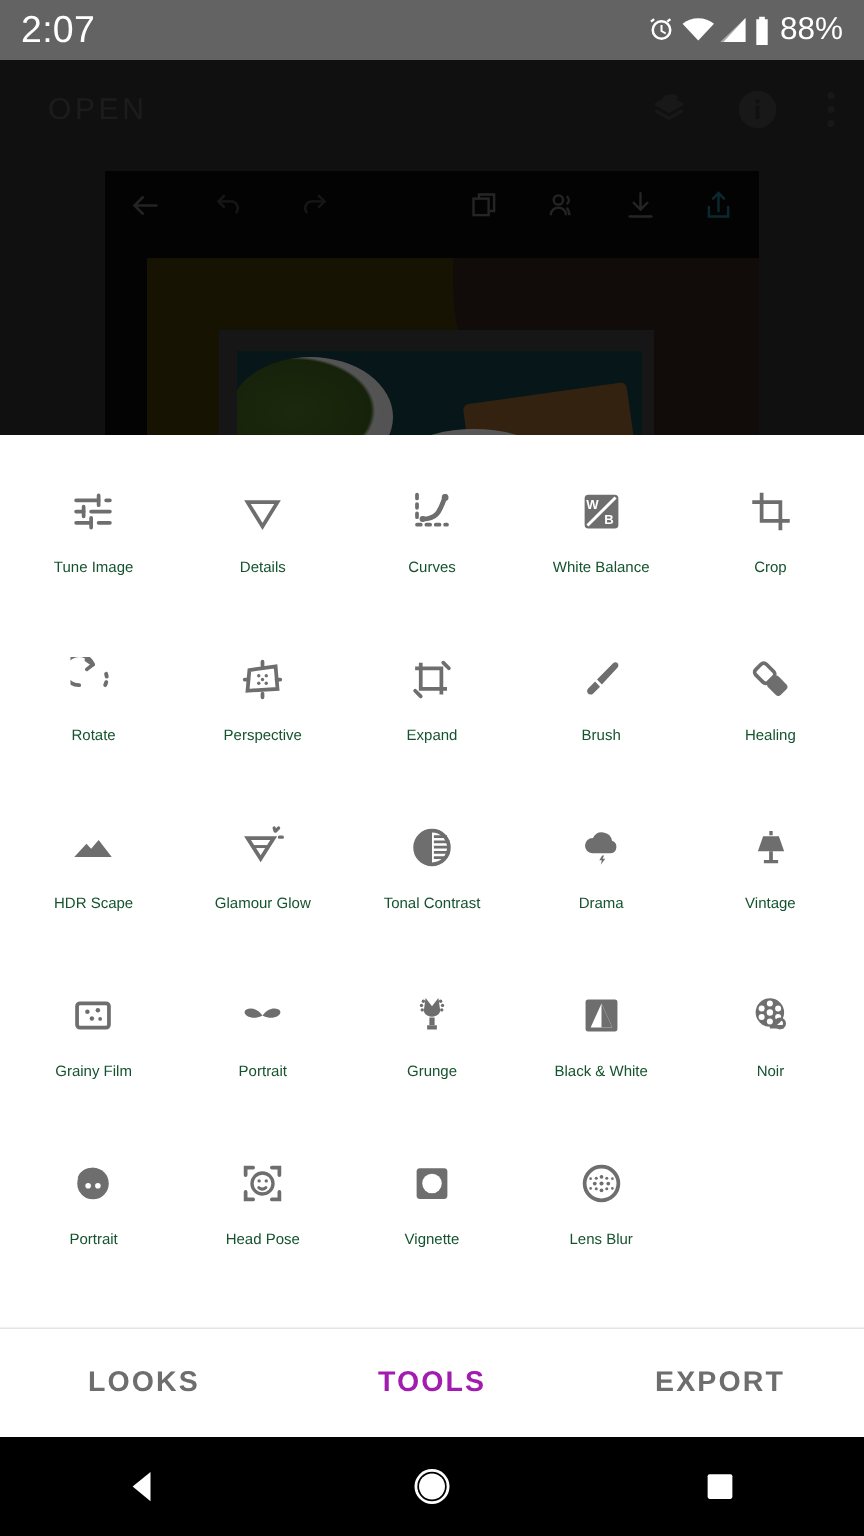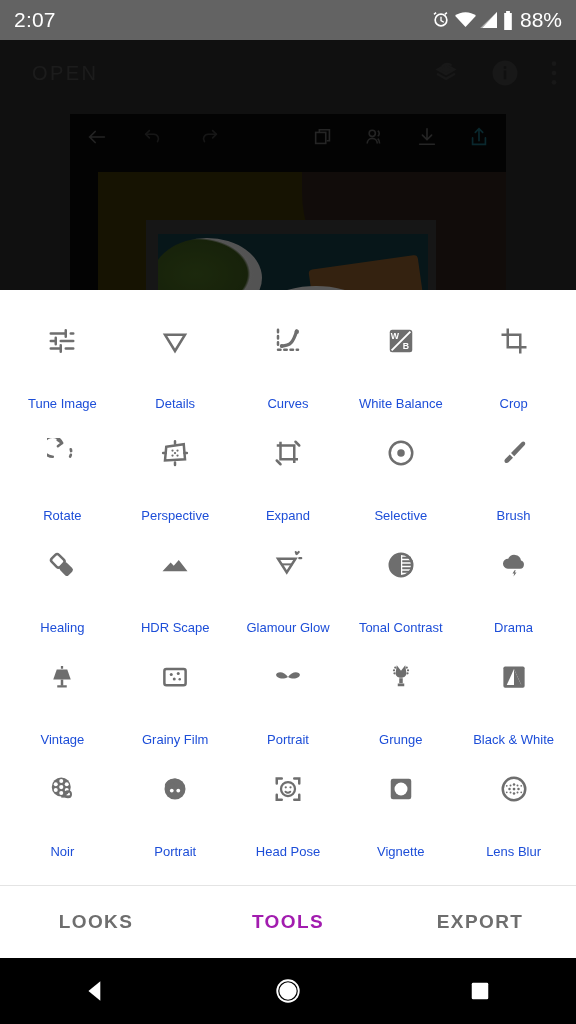--- a/index.html
+++ b/index.html
@@ -12,21 +12,21 @@
   }
   #screen { position: relative; width: 576px; height: 1024px; overflow: hidden; background:#000; }
 
   
   .statusbar {
     position: absolute; top: 0; left: 0; width: 576px; height: 40px;
     background: #636363; color: #fff;
     display: flex; align-items: center; justify-content: space-between;
     padding: 0 14px;
   }
-  .statusbar .time { font-size: 21px; letter-spacing: .2px; }
+  .statusbar .time { font-size: 25px; letter-spacing: .2px; }
   .status-icons { display: flex; align-items: center; gap: 4px; }
   .status-icons svg { display: block; }
   .batt-pct { font-size: 21px; margin-left: 2px; }
 
   
   .appbehind {
     position: absolute; top: 40px; left: 0; width: 576px; height: 250px;
     background: #2b2b2b; overflow: hidden;
   }
   .appbar {
@@ -110,22 +110,22 @@
     padding-top: 6px;
     cursor: pointer;
   }
   .tool .ic {
     height: 42px; width: 42px;
     display: flex; align-items: center; justify-content: center;
     margin-bottom: 8px;
   }
   .tool .ic svg { display: block; }
   .tool .lbl {
-    font-size: 13px; color: #1d4ed8; text-align: center;
-    line-height: 17px; max-width: 94px; margin-top: 25px;
+    font-size: 10px; color: #14532d; text-align: center;
+    line-height: 17px; max-width: 94px;
   }
 
   .divider { height: 1px; background: #e4e4e4; }
 
   .tabbar {
     height: 72px; display: flex; align-items: center;
     background: #fff;
   }
   .tab {
     flex: 1; text-align: center; font-size: 19px;
@@ -360,29 +360,20 @@
         <span class="ic">
           <svg width="30" height="30" viewBox="0 0 24 24" fill="none" stroke="#6e6e6e" stroke-width="2">
             <path d="M6 3v14h14"></path>
               <path d="M3 6h14v14"></path>
             <path d="M18 3l3 3M3 18l3 3" stroke-linecap="round"></path>
           </svg>
         </span>
         <span class="lbl">Expand</span>
       </div>
 
-      <div class="tool">
-        <span class="ic">
-          <svg width="30" height="30" viewBox="0 0 24 24">
-            <circle cx="12" cy="12" r="9" fill="none" stroke="#6e6e6e" stroke-width="2"></circle>
-            <circle cx="12" cy="12" r="3" fill="#6e6e6e"></circle>
-          </svg>
-        </span>
-        <span class="lbl">Selective</span>
-      </div>
 
       <div class="tool">
         <span class="ic">
           <svg width="30" height="30" viewBox="0 0 24 24" fill="#6e6e6e">
             <path d="M20.5 3.2c-.6-.6-1.6-.6-2.2 0L9.6 12l2.6 2.6 8.4-9c.6-.6.5-1.8-.1-2.4z"></path>
             <path d="M8.6 13.1 5 16.7c-.8.8-.9 2-.2 2.8.8.8 2 .7 2.8-.1l3.6-3.6z"></path>
           </svg>
         </span>
         <span class="lbl">Brush</span>
       </div>

